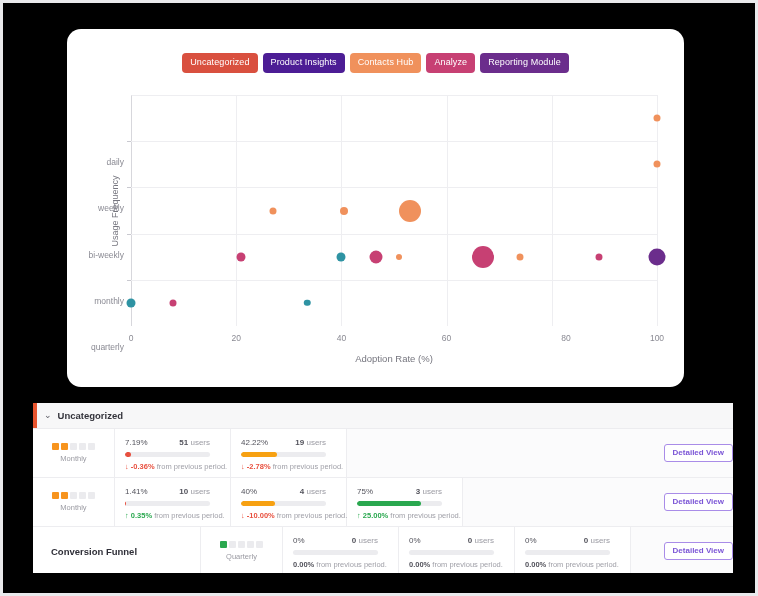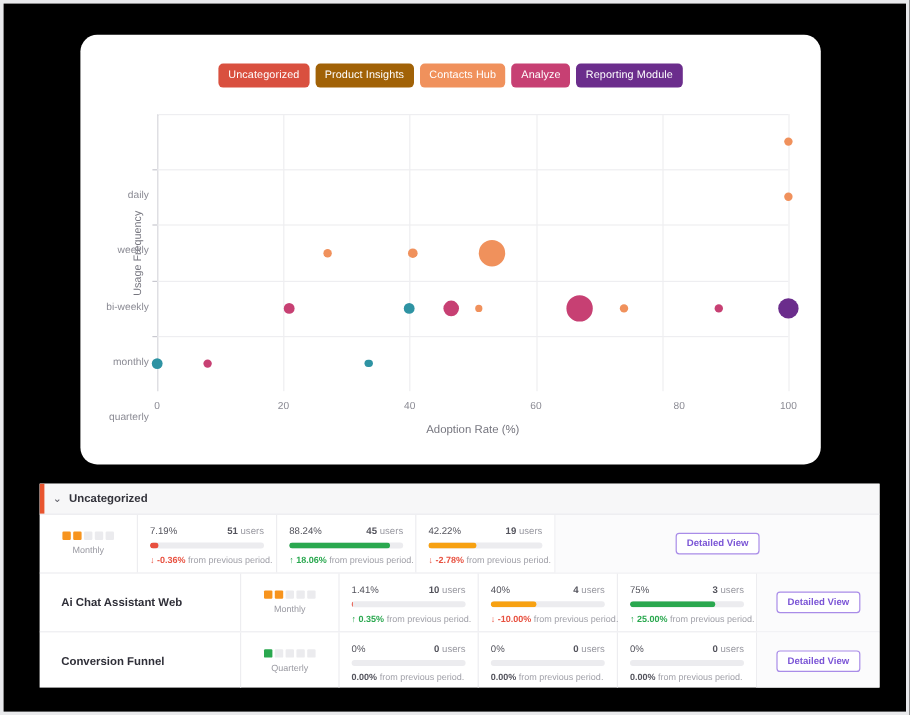--- a/index.html
+++ b/index.html
@@ -124,38 +124,38 @@
     gap:4px;
     border-right:1px solid #ededf0;
   }
   .sq-row{display:flex;gap:2px;}
   .sq{width:7px;height:7px;border-radius:1px;background:#ebebee;}
   .freq-label{font-size:7.5px;color:#9a9aa2;}
 
   .metric{
     width:116px;flex:0 0 116px;
     box-sizing:border-box;
-    padding:9px 10px 0 10px;
+    padding:9px 20px 0 10px;
     border-right:1px solid #ededf0;
   }
   .m-top{display:flex;justify-content:space-between;align-items:baseline;}
   .m-pct{font-size:8px;color:#53535c;}
   .m-users{font-size:8px;color:#9a9aa2;}
   .m-users b{color:#53535c;font-weight:bold;}
   .m-bar{
     position:relative;margin-top:5px;
     height:4.5px;border-radius:3px;background:#ececef;overflow:hidden;
   }
   .m-bar-fill{position:absolute;left:0;top:0;height:100%;border-radius:3px;}
   .m-delta{margin-top:5px;font-size:7.5px;color:#a0a0a8;white-space:nowrap;}
   .m-delta b{font-weight:bold;}
 
   .c-action{
     flex:1;
-    display:flex;align-items:center;justify-content:center;
+    display:flex;align-items:center;justify-content:flex-end;
     background:#fbfbfc;
   }
   .btn-detail{
     border:1px solid #a98ce8;
     color:#7b55d6;
     background:#ffffff;
     border-radius:3px;
     font-size:8px;font-weight:bold;
     padding:4px 8px;
     line-height:1;
@@ -165,21 +165,21 @@
 </style>
 </head>
 <body>
 
 <div id="screen">
 
   <div id="chart-card">
 
     <div id="legend">
         <div class="legend-chip" style="background: rgb(217, 80, 63);">Uncategorized</div>
-        <div class="legend-chip" style="background: #a16207;">Product Insights</div>
+        <div class="legend-chip" style="background: #4c1d95;">Product Insights</div>
         <div class="legend-chip" style="background: rgb(240, 145, 92);">Contacts Hub</div>
         <div class="legend-chip" style="background: rgb(199, 64, 115);">Analyze</div>
         <div class="legend-chip" style="background: rgb(107, 45, 140);">Reporting Module</div>
       </div>
 
     <div id="plot">
       <div id="plot-frame"></div>
       <div id="y-axis-title">Usage Frequency</div>
       <div id="x-axis-title">Adoption Rate (%)</div>
     <div class="ylabel-t" style="top: 207.9px;">quarterly</div>
@@ -251,44 +251,33 @@
               <span class="m-pct">7.19%</span>
               <span class="m-users"><b>51</b> users</span>
             </div>
             <div class="m-bar">
               <div class="m-bar-fill" style="width: 7.19%; background: rgb(232, 80, 63);"></div>
             </div>
             <div class="m-delta"><b style="color:#e8503f">↓ -0.36%</b> from previous period.</div>
           </div>
           <div class="metric">
             <div class="m-top">
-              <span class="m-pct">88.24%</span>
-              <span class="m-users"><b>45</b> users</span>
-            </div>
-            <div class="m-bar">
-              <div class="m-bar-fill" style="width: 88.24%; background: rgb(42, 168, 79);"></div>
-            </div>
-            <div class="m-delta"><b style="color:#2aa84f">↑ 18.06%</b> from previous period.</div>
-          </div>
-          <div class="metric">
-            <div class="m-top">
               <span class="m-pct">42.22%</span>
               <span class="m-users"><b>19</b> users</span>
             </div>
             <div class="m-bar">
               <div class="m-bar-fill" style="width: 42.22%; background: rgb(247, 161, 18);"></div>
             </div>
             <div class="m-delta"><b style="color:#e8503f">↓ -2.78%</b> from previous period.</div>
           </div>
           <div class="c-action">
             <button class="btn-detail">Detailed View</button>
           </div>
         </div>
         <div class="trow">
-          <div class="c-name">Ai Chat Assistant Web</div>
           <div class="c-freq">
             <div class="sq-row">
               <div class="sq" style="background: rgb(247, 148, 30);"></div>
               <div class="sq" style="background: rgb(247, 148, 30);"></div>
               <div class="sq"></div>
               <div class="sq"></div>
               <div class="sq"></div>
             </div>
             <div class="freq-label">Monthly</div>
           </div>

